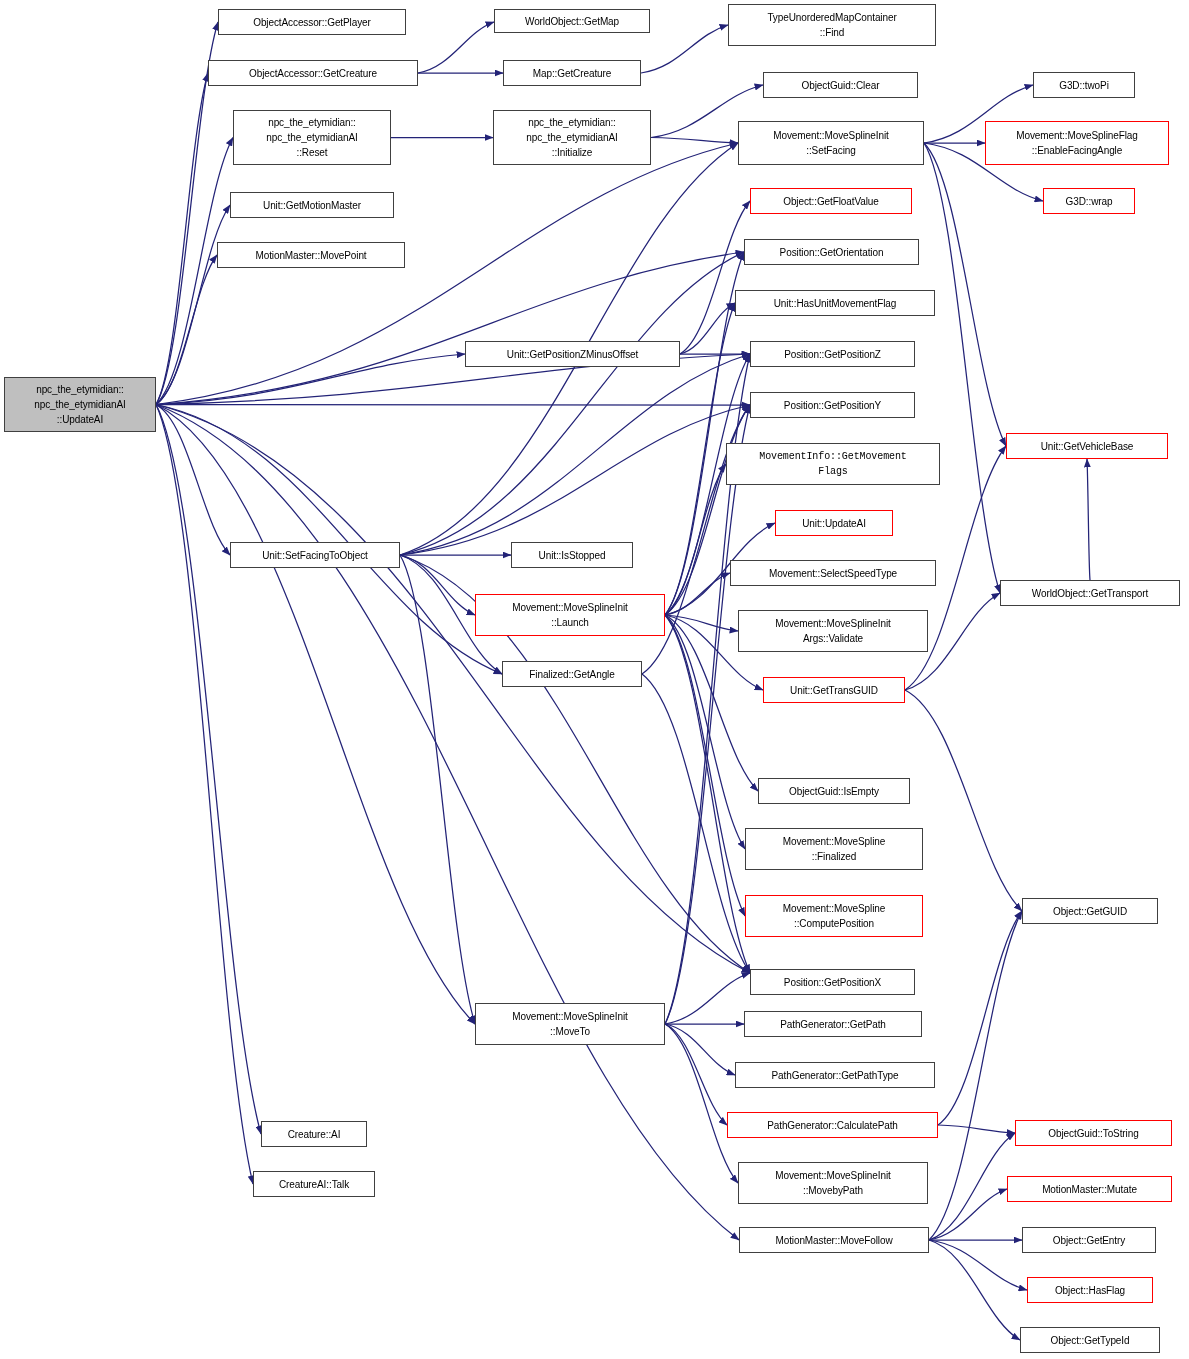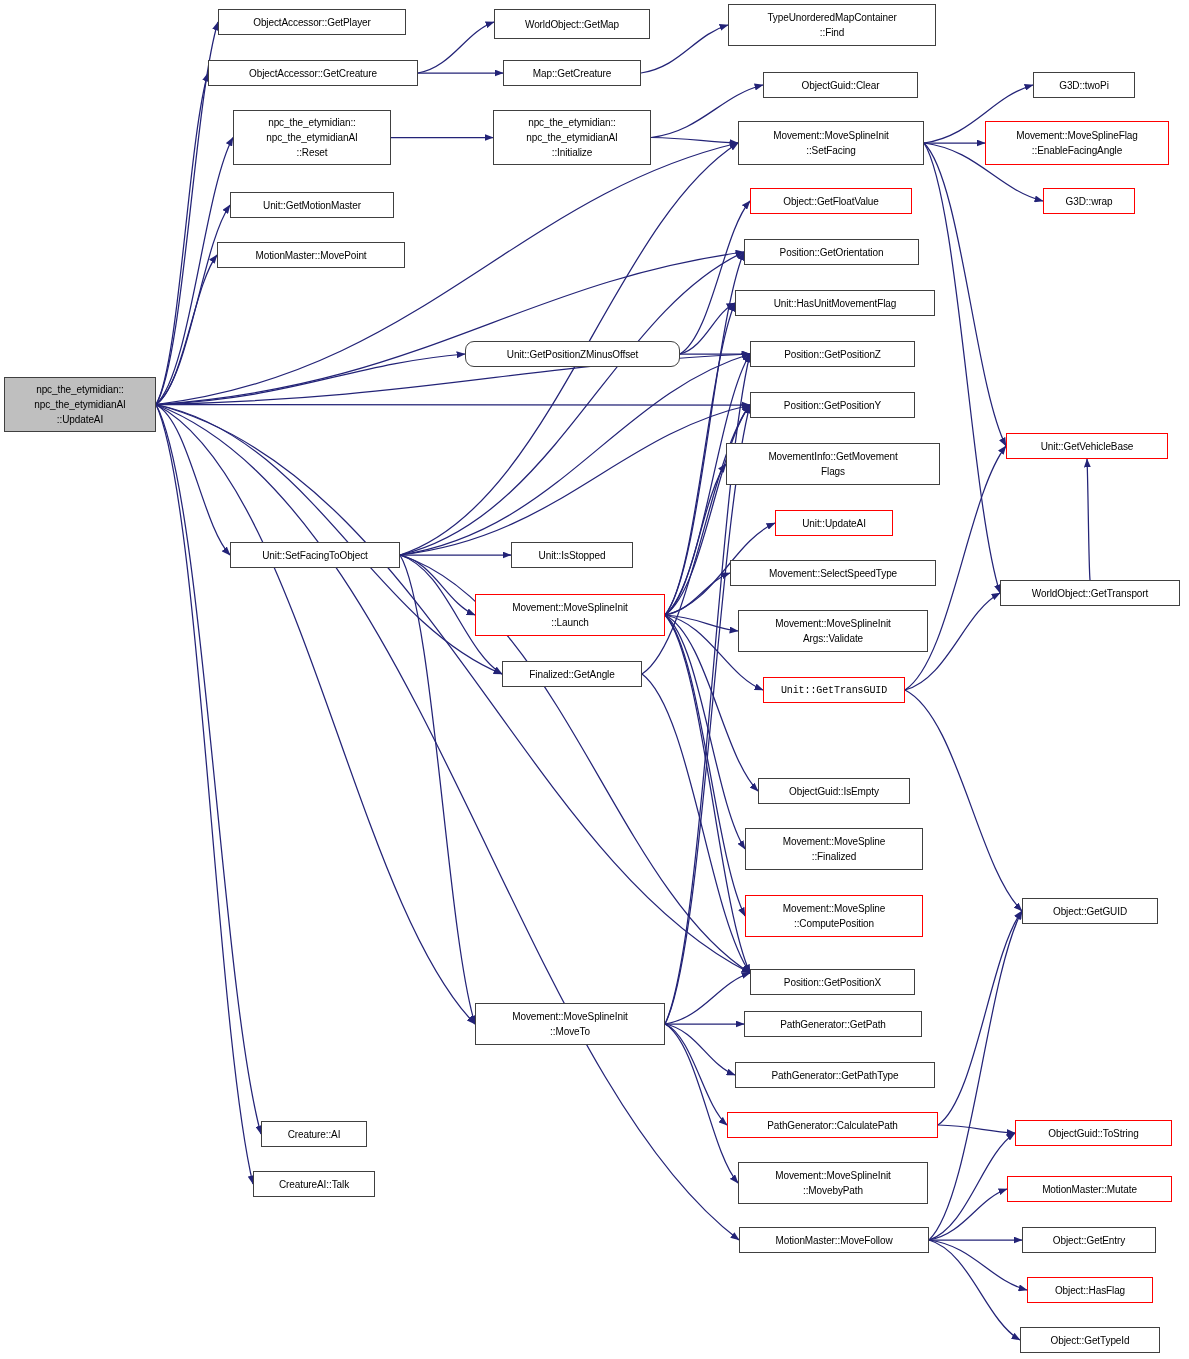--- a/index.html
+++ b/index.html
@@ -138,46 +138,46 @@
       <div class="node root" style="left: 4px; top: 377px; width: 152px; height: 55px;">npc_the_etymidian::
 npc_the_etymidianAI
 ::UpdateAI</div>
       <div class="node" style="left: 218px; top: 9px; width: 188px; height: 26px;">ObjectAccessor::GetPlayer</div>
       <div class="node" style="left: 208px; top: 60px; width: 210px; height: 26px;">ObjectAccessor::GetCreature</div>
       <div class="node" style="left: 233px; top: 110px; width: 158px; height: 55px;">npc_the_etymidian::
 npc_the_etymidianAI
 ::Reset</div>
       <div class="node" style="left: 230px; top: 192px; width: 164px; height: 26px;">Unit::GetMotionMaster</div>
       <div class="node" style="left: 217px; top: 242px; width: 188px; height: 26px;">MotionMaster::MovePoint</div>
-      <div class="node" style="left: 494px; top: 9px; width: 156px; height: 30px;">WorldObject::GetMap</div>
+      <div class="node" style="left: 494px; top: 9px; width: 156px; height: 24px;">WorldObject::GetMap</div>
       <div class="node" style="left: 503px; top: 60px; width: 138px; height: 26px;">Map::GetCreature</div>
       <div class="node" style="left: 493px; top: 110px; width: 158px; height: 55px;">npc_the_etymidian::
 npc_the_etymidianAI
 ::Initialize</div>
       <div class="node" style="left: 728px; top: 4px; width: 208px; height: 42px;">TypeUnorderedMapContainer
 ::Find</div>
       <div class="node" style="left: 763px; top: 72px; width: 155px; height: 26px;">ObjectGuid::Clear</div>
       <div class="node" style="left: 738px; top: 121px; width: 186px; height: 44px;">Movement::MoveSplineInit
 ::SetFacing</div>
       <div class="node" style="left: 1033px; top: 72px; width: 102px; height: 26px;">G3D::twoPi</div>
       <div class="node red" style="left: 985px; top: 121px; width: 184px; height: 44px;">Movement::MoveSplineFlag
 ::EnableFacingAngle</div>
       <div class="node red" style="left: 1043px; top: 188px; width: 92px; height: 26px;">G3D::wrap</div>
       <div class="node red" style="left: 750px; top: 188px; width: 162px; height: 26px;">Object::GetFloatValue</div>
       <div class="node" style="left: 744px; top: 239px; width: 175px; height: 26px;">Position::GetOrientation</div>
       <div class="node" style="left: 735px; top: 290px; width: 200px; height: 26px;">Unit::HasUnitMovementFlag</div>
       <div class="node" style="left: 750px; top: 341px; width: 165px; height: 26px;">Position::GetPositionZ</div>
       <div class="node" style="left: 750px; top: 392px; width: 165px; height: 26px;">Position::GetPositionY</div>
-      <div class="node" style="left: 726px; top: 443px; width: 214px; height: 42px;">MovementInfo::GetMovement
+      <div class="node" style="left: 726px; top: 443px; width: 214px; height: 42px; font-family: Liberation Mono, monospace;">MovementInfo::GetMovement
 Flags</div>
       <div class="node red" style="left: 775px; top: 510px; width: 118px; height: 26px;">Unit::UpdateAI</div>
       <div class="node" style="left: 730px; top: 560px; width: 206px; height: 26px;">Movement::SelectSpeedType</div>
       <div class="node" style="left: 738px; top: 610px; width: 190px; height: 42px;">Movement::MoveSplineInit
 Args::Validate</div>
-      <div class="node red" style="left: 763px; top: 677px; width: 142px; height: 26px; font-family: Liberation Mono, monospace;">Unit::GetTransGUID</div>
+      <div class="node red" style="left: 763px; top: 677px; width: 142px; height: 26px;">Unit::GetTransGUID</div>
       <div class="node red" style="left: 1006px; top: 433px; width: 162px; height: 26px;">Unit::GetVehicleBase</div>
       <div class="node" style="left: 1000px; top: 580px; width: 180px; height: 26px;">WorldObject::GetTransport</div>
       <div class="node" style="left: 230px; top: 542px; width: 170px; height: 26px;">Unit::SetFacingToObject</div>
       <div class="node" style="left: 511px; top: 542px; width: 122px; height: 26px;">Unit::IsStopped</div>
       <div class="node red" style="left: 475px; top: 594px; width: 190px; height: 42px;">Movement::MoveSplineInit
 ::Launch</div>
       <div class="node" style="left: 502px; top: 661px; width: 140px; height: 26px;">Finalized::GetAngle</div>
       <div class="node" style="left: 758px; top: 778px; width: 152px; height: 26px;">ObjectGuid::IsEmpty</div>
       <div class="node" style="left: 745px; top: 828px; width: 178px; height: 42px;">Movement::MoveSpline
 ::Finalized</div>
@@ -193,15 +193,15 @@
       <div class="node" style="left: 738px; top: 1162px; width: 190px; height: 42px;">Movement::MoveSplineInit
 ::MovebyPath</div>
       <div class="node" style="left: 739px; top: 1227px; width: 190px; height: 26px;">MotionMaster::MoveFollow</div>
       <div class="node red" style="left: 1015px; top: 1120px; width: 157px; height: 26px;">ObjectGuid::ToString</div>
       <div class="node red" style="left: 1007px; top: 1176px; width: 165px; height: 26px;">MotionMaster::Mutate</div>
       <div class="node" style="left: 1022px; top: 1227px; width: 134px; height: 26px;">Object::GetEntry</div>
       <div class="node red" style="left: 1027px; top: 1277px; width: 126px; height: 26px;">Object::HasFlag</div>
       <div class="node" style="left: 1020px; top: 1327px; width: 140px; height: 26px;">Object::GetTypeId</div>
       <div class="node" style="left: 261px; top: 1121px; width: 106px; height: 26px;">Creature::AI</div>
       <div class="node" style="left: 253px; top: 1171px; width: 122px; height: 26px;">CreatureAI::Talk</div>
-      <div class="node" style="left: 465px; top: 341px; width: 215px; height: 26px; border-radius: 9px;">Unit::GetPositionZMinusOffset</div>
+      <div class="node" style="left: 465px; top: 341px; width: 215px; height: 26px;">Unit::GetPositionZMinusOffset</div>
     </div>
 </div>
 
 </body></html>

